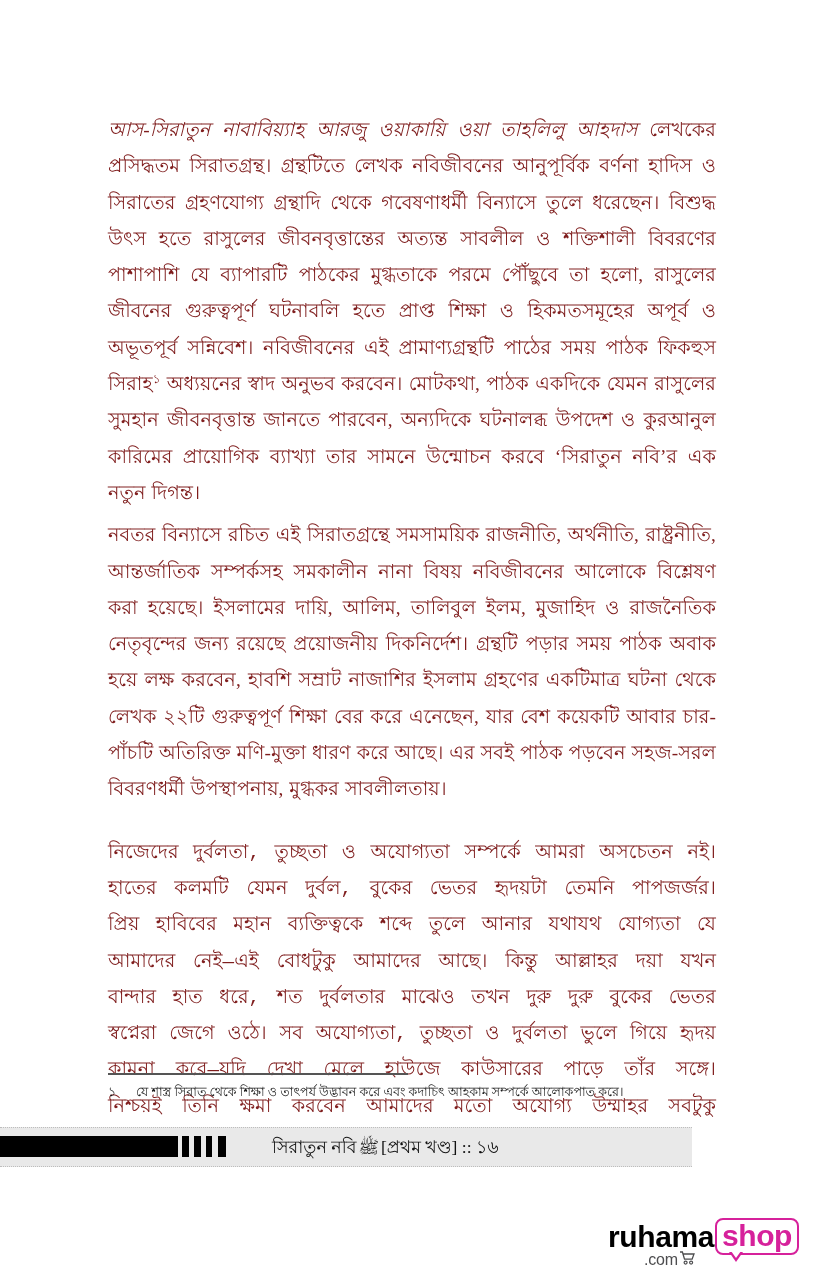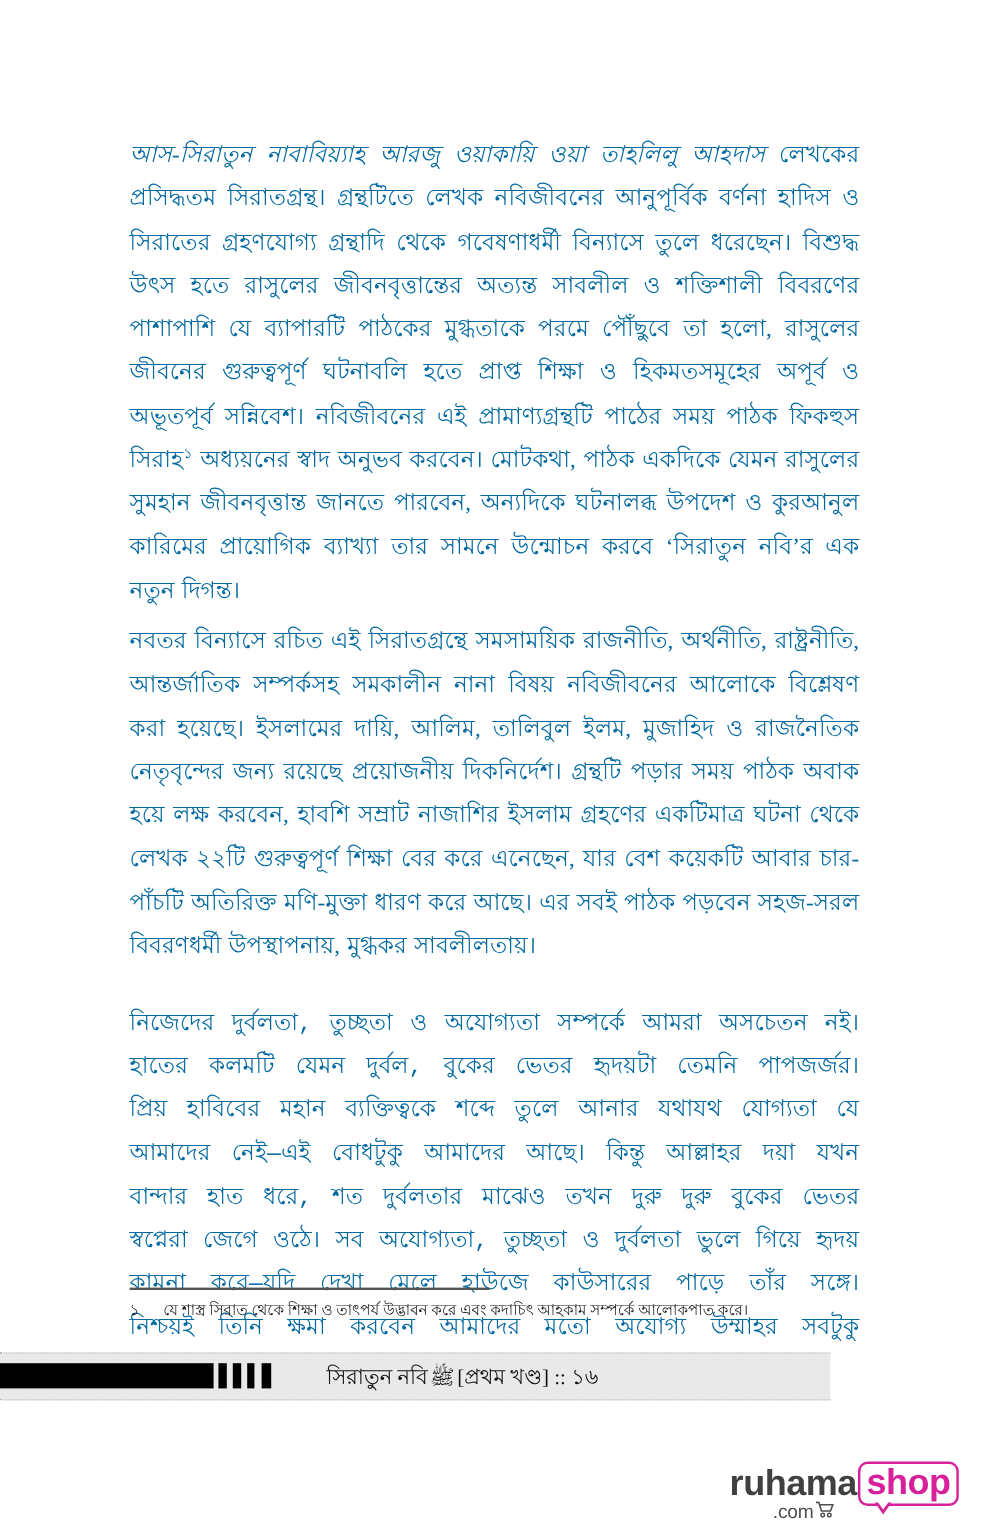--- a/index.html
+++ b/index.html
@@ -30,21 +30,21 @@
     top: 112px;
     width: 608px;
   }
 
   .para {
     margin: 0 0 0 0;
     text-align: justify;
     text-align-last: left;
     font-size: 19.2px;
     line-height: 36.3px;
-    color: #0369a1;
+    color: #7f1d1d;
     letter-spacing: 0.1px;
     word-spacing: 1px;
   }
   .para + .para { margin-top: 6px; }
   .para.gap-before { margin-top: 27px; font-family: Liberation Mono, monospace; }
 
   .italic-lead {
     font-style: italic;
   }
 
@@ -136,21 +136,21 @@
   .logo-row {
     position: absolute;
     left: 0;
     top: 0;
     display: flex;
     align-items: center;
   }
   .logo-ruhama {
     font-size: 30px;
     font-weight: bold;
-    color: #404040;
+    color: #000000;
     letter-spacing: -0.4px;
   }
   .logo-shop-box {
     border: 2.5px solid #d6219b;
     border-radius: 8px;
     padding: 0px 5px 1px 5px;
     margin-left: 1px;
     position: relative;
     text-align: center;
   }

